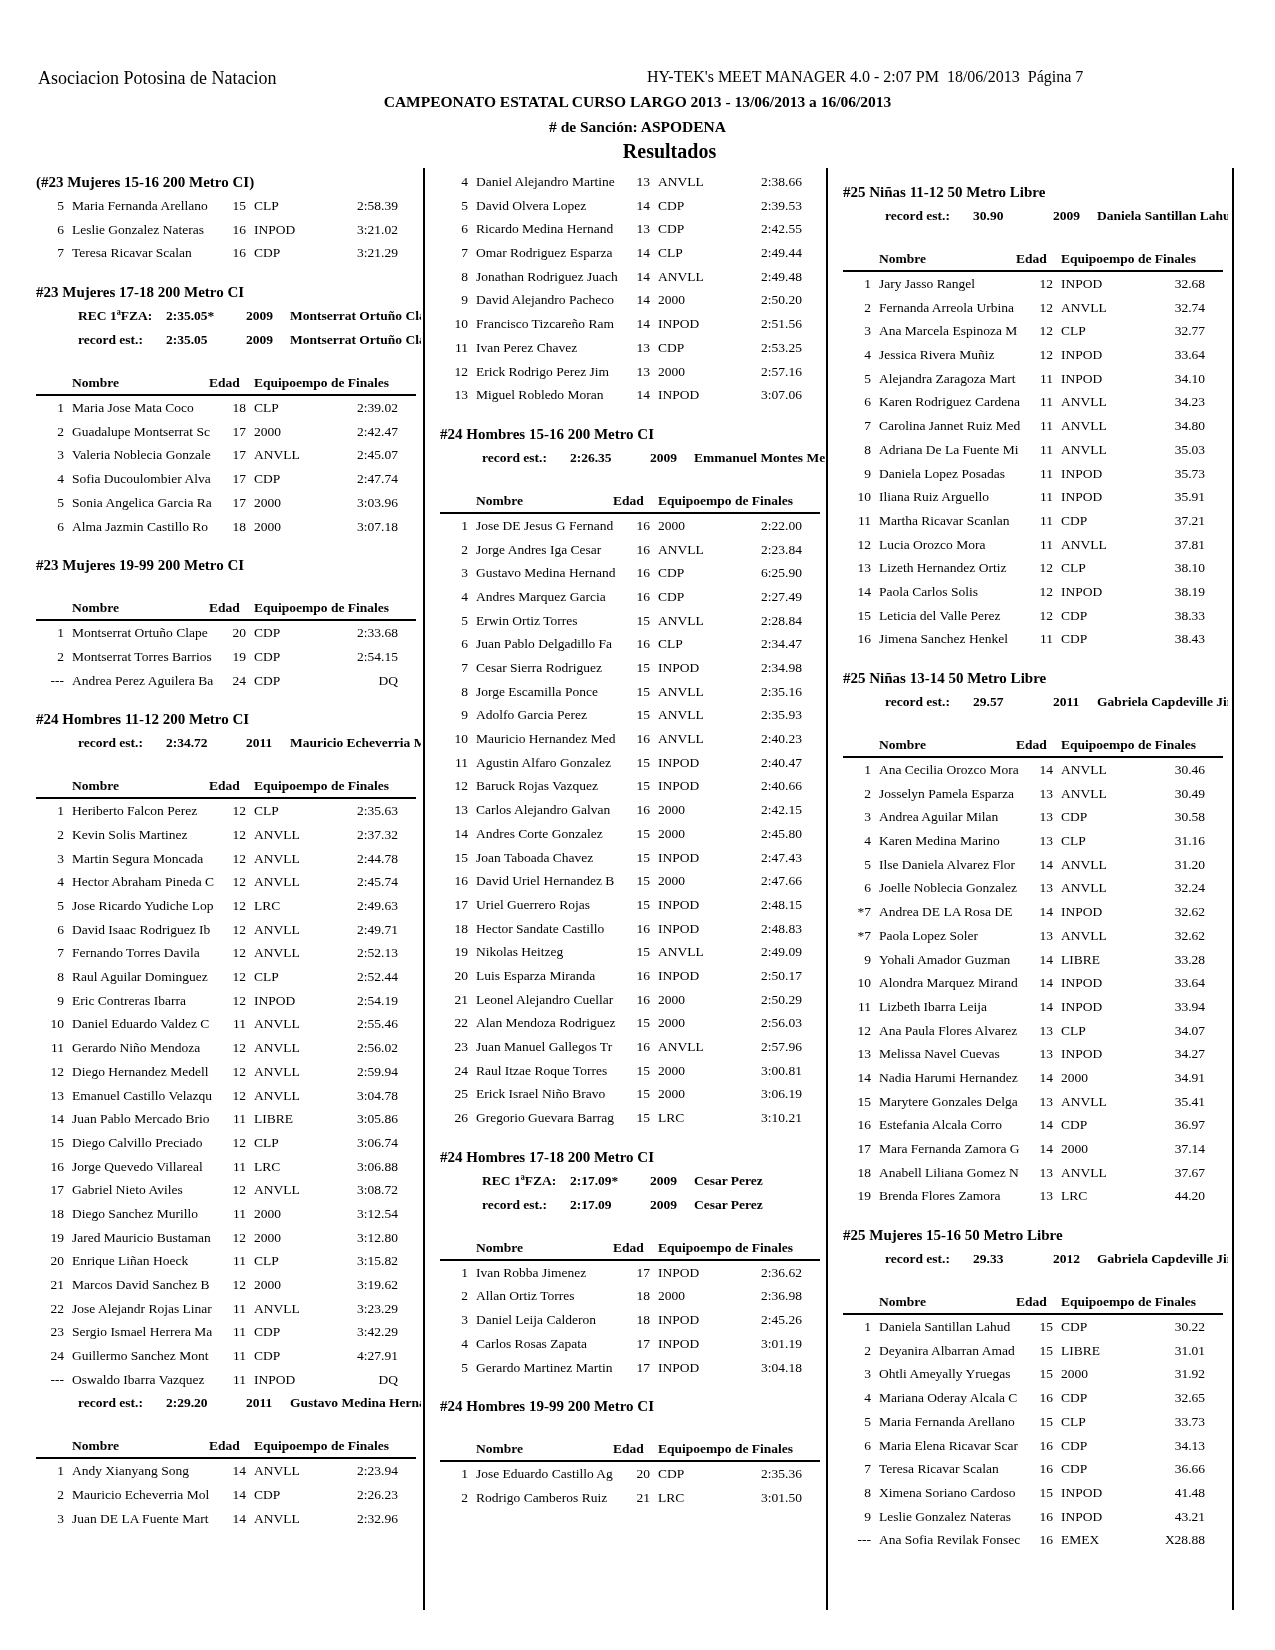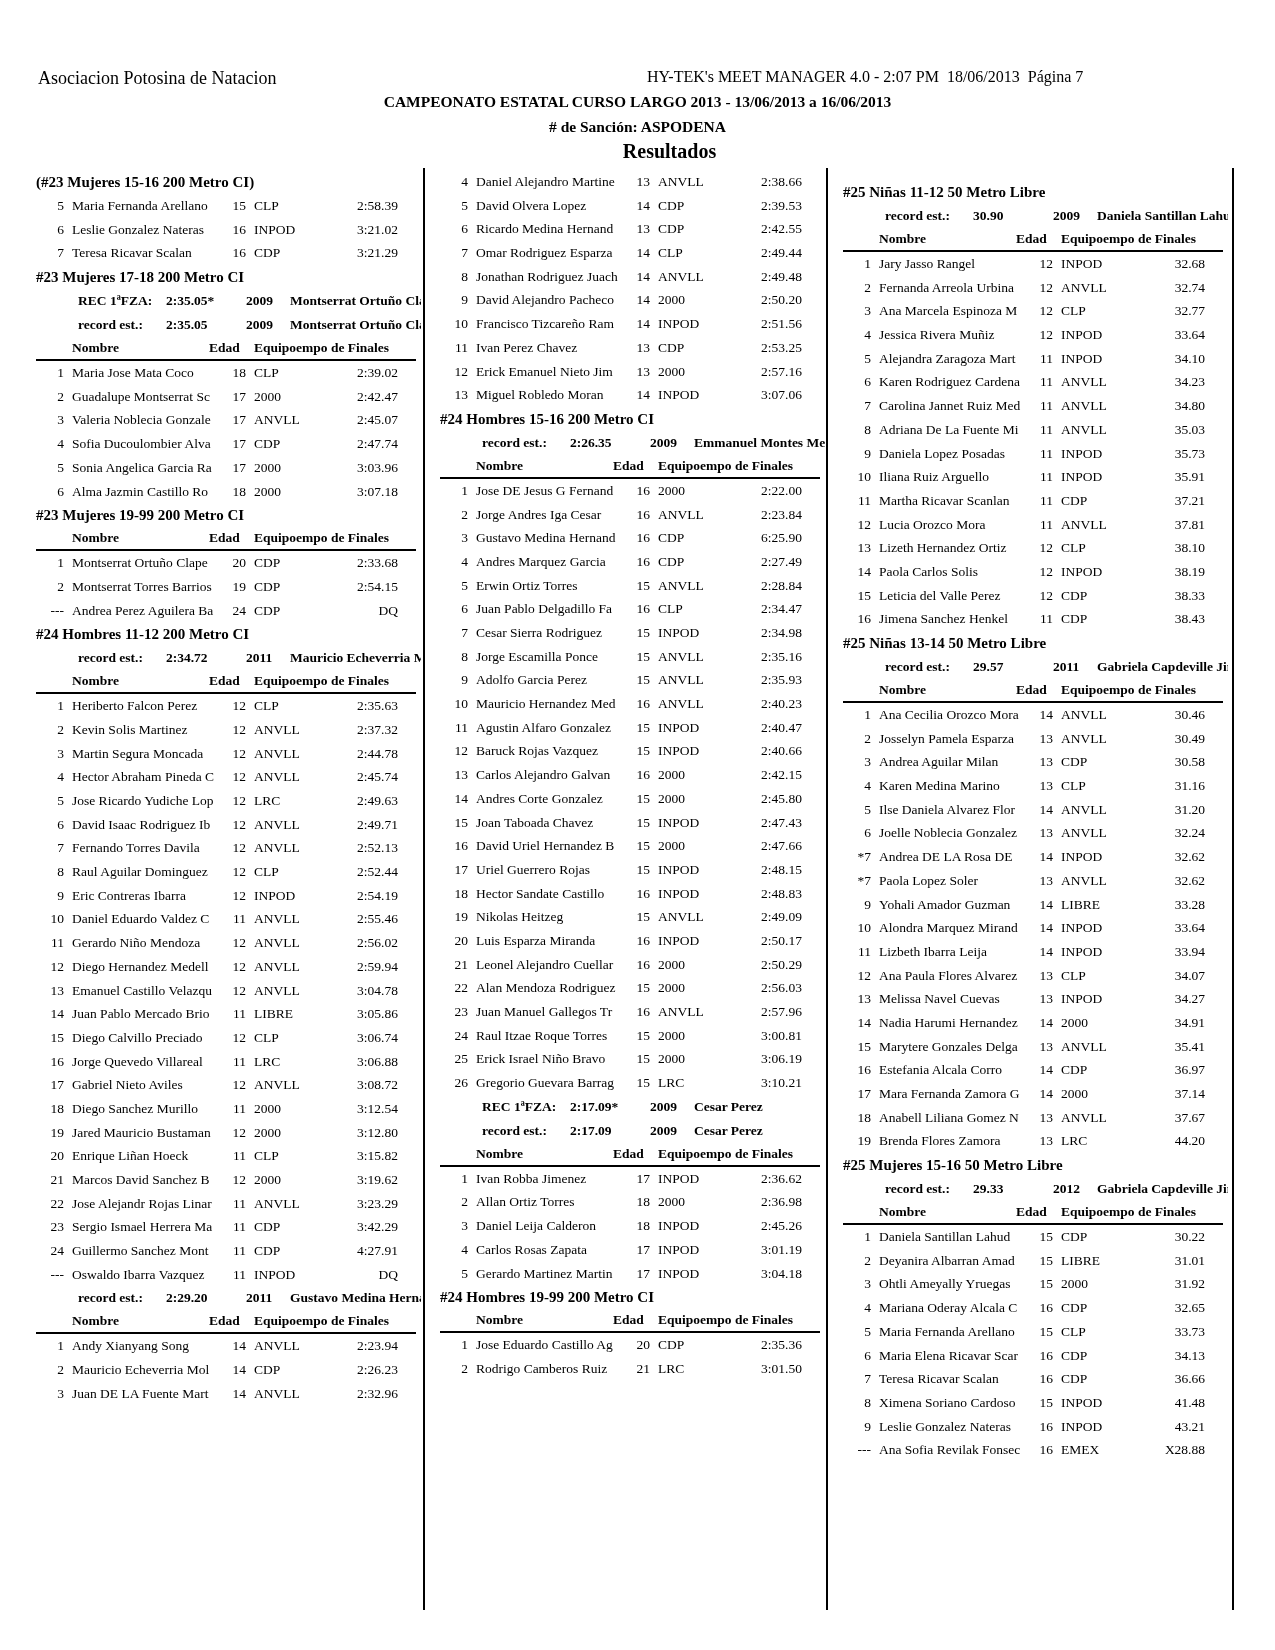--- a/index.html
+++ b/index.html
@@ -6,26 +6,26 @@
   body { width:1275px; height:1650px; position:relative; font-family:"Liberation Serif","DejaVu Serif",serif; color:#000; overflow:hidden; }
   .hdr-left { position:absolute; left:38px; top:68px; font-size:18px; }
   .hdr-right { position:absolute; left:647px; top:68px; font-size:16px; white-space:pre; }
   .title { position:absolute; left:0; width:1275px; text-align:center; font-weight:bold; font-size:15.5px; }
   .t1 { top:93px; } .t2 { top:118px; }
   .t3 { top:140px; font-size:20px;padding-left:32px; }
   .col { position:absolute; top:170px; width:380px; }
   .c1 { left:36px; } .c2 { left:440px; } .c3 { left:843px; }
   .vline { position:absolute; top:168px; width:2px; height:1442px; background:#000; }
   .v1 { left:423px; } .v2 { left:826px; } .v3 { left:1232px; }
-  .ev-title { font-weight:bold; font-size:15px; height:24px; line-height:24px; margin-top:0; white-space:nowrap; }
+  .ev-title { font-weight:bold; font-size:15px; height:24px; line-height:24px; margin-top:15px; white-space:nowrap; }
   .ev-title.first { margin-top:0; }
   .rec { font-weight:bold; font-size:13.5px; height:24px; line-height:24px; white-space:nowrap; overflow:hidden; width:385px; padding-left:42px; box-sizing:border-box; }
   .rec span { display:inline-block; }
   .rec .rl { width:88px; } .rec .rt { width:80px; } .rec .ry { width:44px; }
-  .colhdr { font-weight:bold; font-size:13.5px; height:22px; line-height:22px; border-bottom:2px solid #000; white-space:nowrap; overflow:hidden; position:relative; }
+  .colhdr { font-weight:bold; font-size:13.5px; height:22px; line-height:22px; border-bottom:2px solid #000; white-space:nowrap; overflow:hidden; position:relative;margin-top:20px; }
   .colhdr span { position:absolute; top:0; }
   .row { height:23.7px; line-height:23.7px; font-size:13.5px; position:relative; white-space:nowrap; }
   .row span { position:absolute; top:0; }
   .pl { left:0; width:28px; text-align:right; }
   .nm { left:36px; width:150px; overflow:hidden; }
   .ag { left:190px; width:20px; text-align:right; }
   .tm { left:218px; }
   .fn { left:300px; width:62px; text-align:right; }
   .h-nm { left:36px; } .h-ag { left:173px; } .h-tm { left:218px; }
 </style>
@@ -406,21 +406,21 @@
     </div>
     <div class="row">
       <span class="pl">11</span>
       <span class="nm">Ivan Perez Chavez</span>
       <span class="ag">13</span>
       <span class="tm">CDP</span>
       <span class="fn">2:53.25</span>
     </div>
     <div class="row">
       <span class="pl">12</span>
-      <span class="nm">Erick Emanuel Nieto Jim</span>
+      <span class="nm">Erick Rodrigo Perez Jim</span>
       <span class="ag">13</span>
       <span class="tm">2000</span>
       <span class="fn">2:57.16</span>
     </div>
     <div class="row">
       <span class="pl">13</span>
       <span class="nm">Miguel Robledo Moran</span>
       <span class="ag">14</span>
       <span class="tm">INPOD</span>
       <span class="fn">3:07.06</span>
@@ -607,20 +607,21 @@
       <span class="tm">2000</span>
       <span class="fn">3:06.19</span>
     </div>
     <div class="row">
       <span class="pl">26</span>
       <span class="nm">Gregorio Guevara Barrag</span>
       <span class="ag">15</span>
       <span class="tm">LRC</span>
       <span class="fn">3:10.21</span>
     </div>
+    <div class="ev-title">#24  Hombres 17-18 200 Metro CI</div>
     <div class="rec"><span class="rl">REC 1ªFZA:</span><span class="rt">2:17.09*</span><span class="ry">2009</span><span class="rh">Cesar Perez</span></div>
     <div class="rec"><span class="rl">record est.:</span><span class="rt">2:17.09</span><span class="ry">2009</span><span class="rh">Cesar Perez</span></div>
     <div class="colhdr">
       <span class="h-nm">Nombre</span>
       <span class="h-ag">Edad</span>
       <span class="h-tm">Equipoempo de Finales</span>
     </div>
     <div class="row">
       <span class="pl">1</span>
       <span class="nm">Ivan Robba Jimenez</span>

